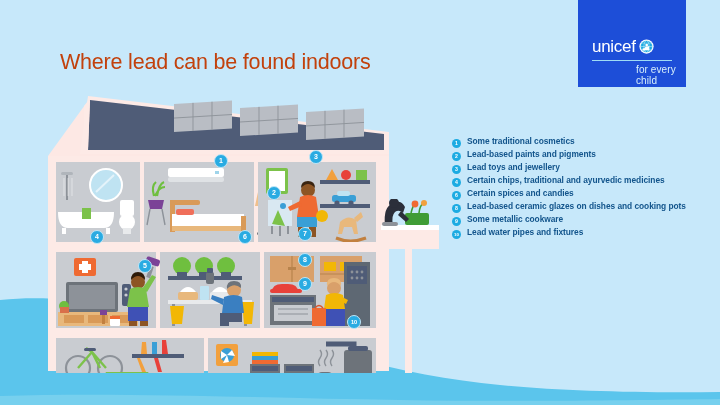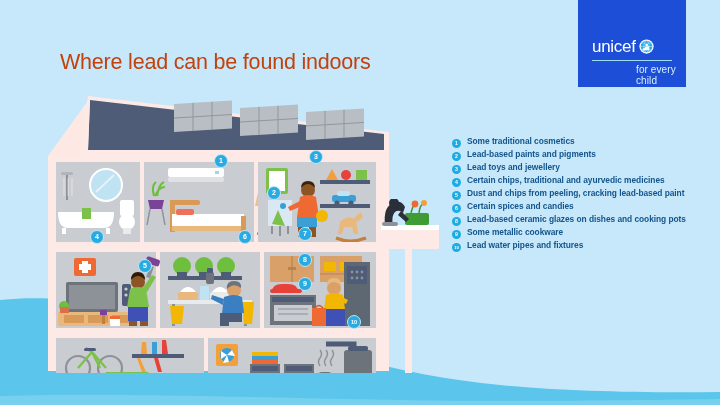--- a/index.html
+++ b/index.html
@@ -492,24 +492,20 @@
     </div>
     <div class="legend-item">
       <div class="legend-badge">3</div>
       <div class="legend-text">Lead toys and jewellery</div>
     </div>
     <div class="legend-item">
       <div class="legend-badge">4</div>
       <div class="legend-text">Certain chips, traditional and ayurvedic medicines</div>
     </div>
     <div class="legend-item">
-      <div class="legend-badge">5</div>
-      <div class="legend-text">Dust and chips from peeling, cracking lead-based paint</div>
-    </div>
-    <div class="legend-item">
       <div class="legend-badge">6</div>
       <div class="legend-text">Certain spices and candies</div>
     </div>
     <div class="legend-item">
       <div class="legend-badge">8</div>
       <div class="legend-text">Lead-based ceramic glazes on dishes and cooking pots</div>
     </div>
     <div class="legend-item">
       <div class="legend-badge">9</div>
       <div class="legend-text">Some metallic cookware</div>

